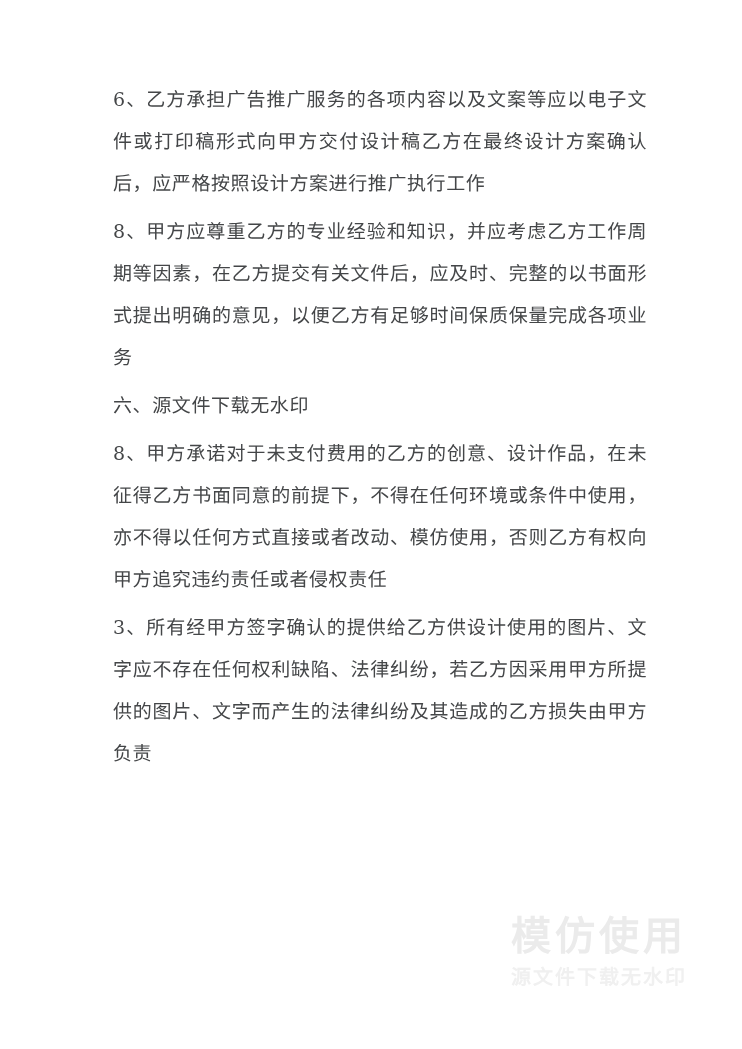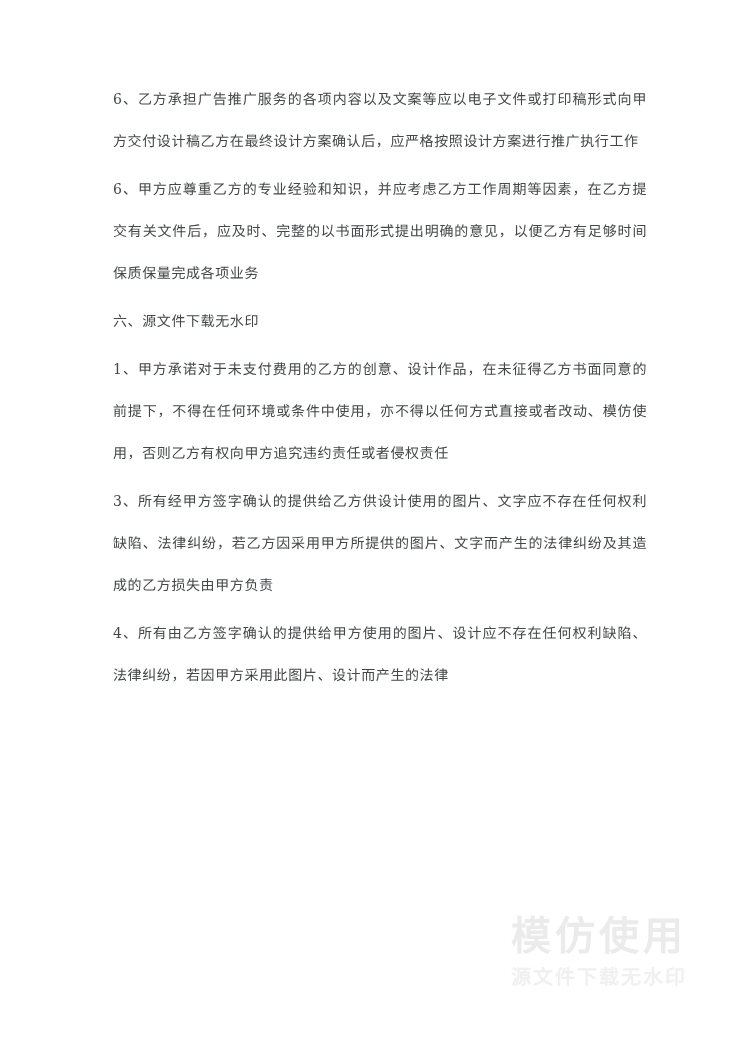--- a/index.html
+++ b/index.html
@@ -53,21 +53,21 @@
   
   .doc-body {
     position: absolute;
     left: 113px;
     top: 78px;
     width: 534px;
     z-index: 2;
   }
 
   .para {
-    font-size: 14px;
+    font-size: 19px;
     line-height: 42px;
     color: #444648;
     text-align: justify;
     text-justify: inter-ideograph;
     letter-spacing: 0.6px;
     margin: 0 0 6px 0;
     white-space: pre-wrap;
   }
   .para.heading {
     margin-bottom: 6px;
@@ -93,20 +93,19 @@
 
   <div class="scan-tint"></div>
 
   <div class="watermark">
     <div class="watermark-main">模仿使用</div>
     <div class="watermark-sub">源文件下载无水印</div>
   </div>
 
   <div class="doc-body">
     <p class="para">6、乙方承担广告推广服务的各项内容以及文案等应以电子文件或打印稿形式向甲方交付设计稿乙方在最终设计方案确认后，应严格按照设计方案进行推广执行工作</p>
-    <p class="para">6、甲方应尊重乙方的专业经验和知识，并应考虑乙方工作周期等因素，在乙方提交有关文件后，应及时、完整的以书面形式提出明确的意见，以便乙方有足够时间保质保量完成各项业务</p>
+    <p class="para">8、甲方应尊重乙方的专业经验和知识，并应考虑乙方工作周期等因素，在乙方提交有关文件后，应及时、完整的以书面形式提出明确的意见，以便乙方有足够时间保质保量完成各项业务</p>
     <p class="para heading">六、源文件下载无水印</p>
-    <p class="para">1、甲方承诺对于未支付费用的乙方的创意、设计作品，在未征得乙方书面同意的前提下，不得在任何环境或条件中使用，亦不得以任何方式直接或者改动、模仿使用，否则乙方有权向甲方追究违约责任或者侵权责任</p>
+    <p class="para">8、甲方承诺对于未支付费用的乙方的创意、设计作品，在未征得乙方书面同意的前提下，不得在任何环境或条件中使用，亦不得以任何方式直接或者改动、模仿使用，否则乙方有权向甲方追究违约责任或者侵权责任</p>
     <p class="para">3、所有经甲方签字确认的提供给乙方供设计使用的图片、文字应不存在任何权利缺陷、法律纠纷，若乙方因采用甲方所提供的图片、文字而产生的法律纠纷及其造成的乙方损失由甲方负责</p>
-    <p class="para">4、所有由乙方签字确认的提供给甲方使用的图片、设计应不存在任何权利缺陷、法律纠纷，若因甲方采用此图片、设计而产生的法律</p>
   </div>
 
 </div>
 
 </body></html>

